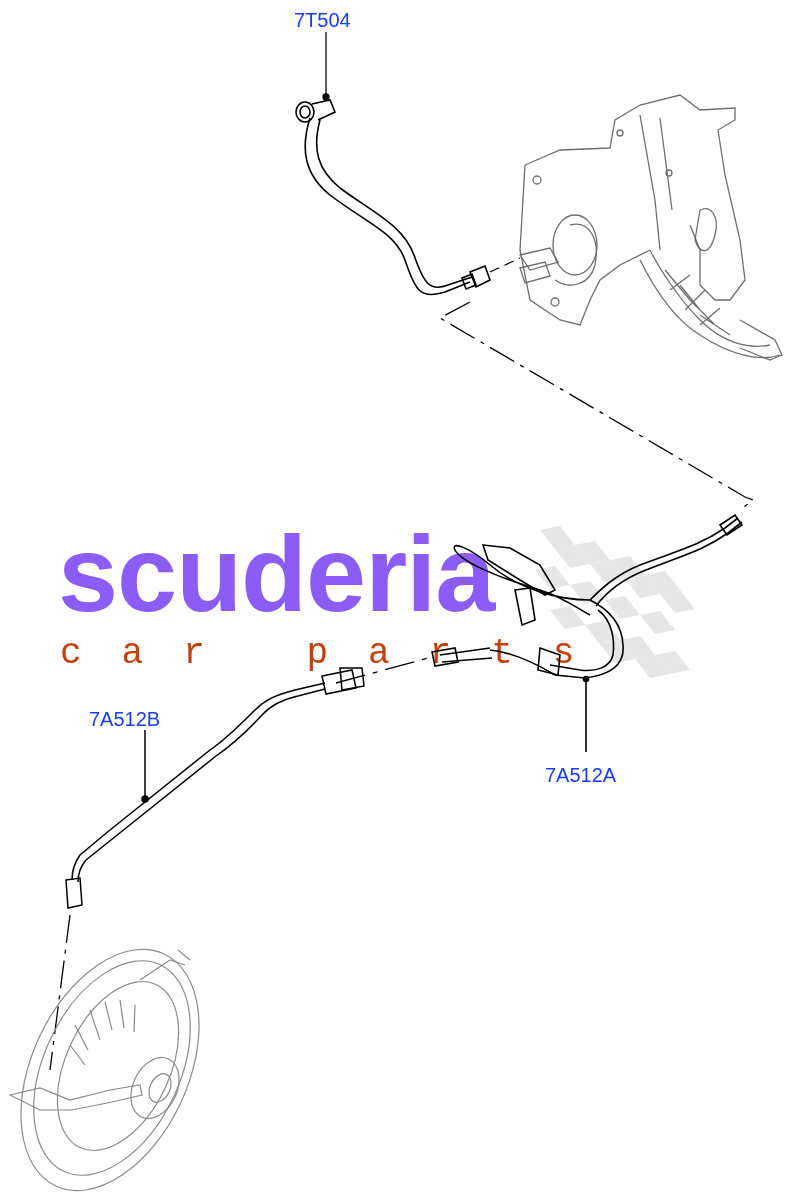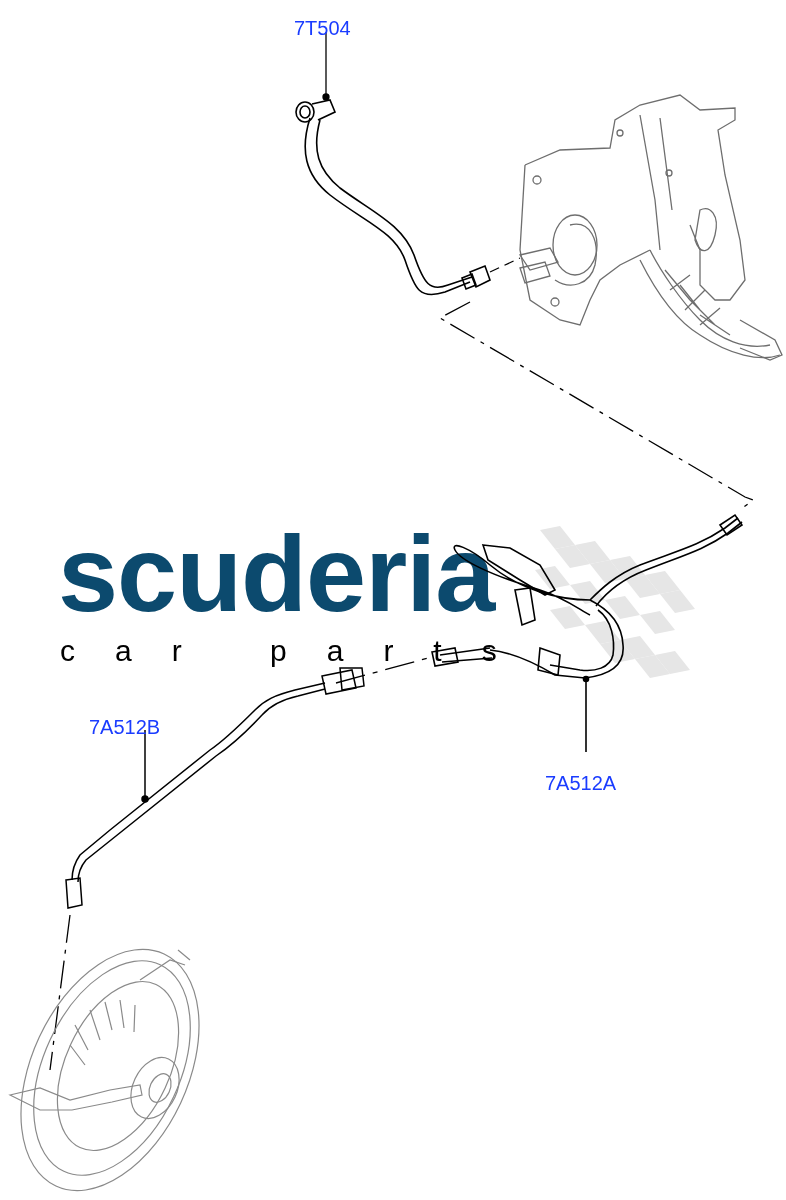--- a/index.html
+++ b/index.html
@@ -1,28 +1,28 @@
 <!DOCTYPE html>
 <html><head>
 <meta charset="utf-8">
 <style>
   html, body { margin: 0; padding: 0; background: #ffffff; }
   body { width: 786px; height: 1200px; position: relative; overflow: hidden; font-family: "Liberation Sans", sans-serif; }
   .canvas { position: absolute; left: 0; top: 0; width: 786px; height: 1200px; }
   .callout-label {
     position: absolute; color: #1a3cff; font-size: 20px; font-family: "Liberation Sans", sans-serif;
-    line-height: 1; white-space: nowrap; cursor: pointer; margin-top: 8px;
+    line-height: 1; white-space: nowrap; cursor: pointer;
   }
   .wm-main {
     position: absolute; left: 58px; top: 520px; font-size: 108px; font-weight: bold;
-    color: #0c4a6e; letter-spacing: -1px; font-family: "Liberation Sans", sans-serif; line-height: 1;
+    color: #8b5cf6; letter-spacing: -1px; font-family: "Liberation Sans", sans-serif; line-height: 1;
   }
   .wm-sub {
-    position: absolute; left: 60px; top: 636px; font-size: 30px; color: #000000;
-    font-family: Liberation Sans, sans-serif; line-height: 1; letter-spacing: 40px;
+    position: absolute; left: 60px; top: 636px; font-size: 36px; color: #c2410c;
+    font-family: Liberation Mono, monospace; line-height: 1; letter-spacing: 40px;
   }
 </style>
 </head>
 <body>
 
 <div class="canvas">
 
   <div class="wm-main">scuderia</div>
   <div class="wm-sub">car parts</div>
 

